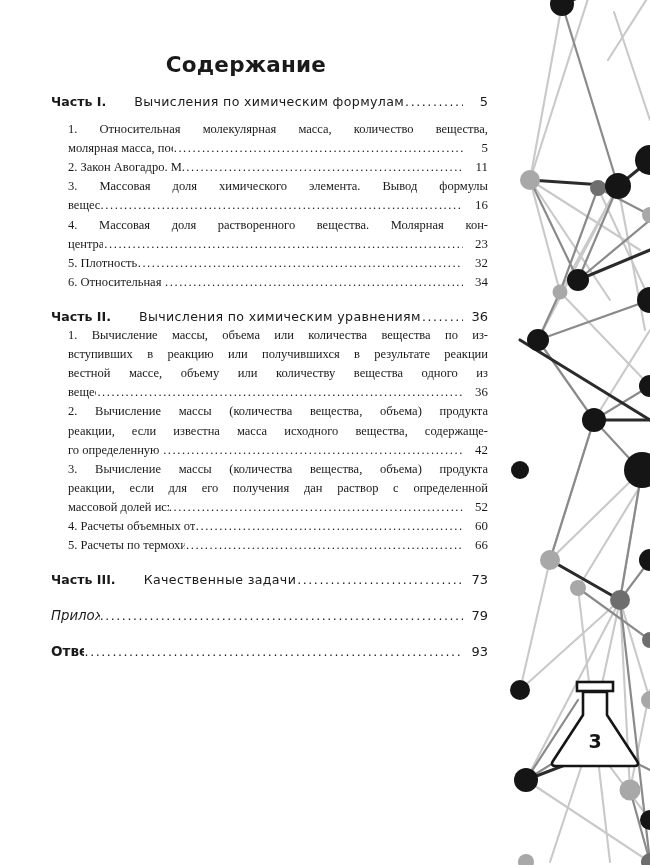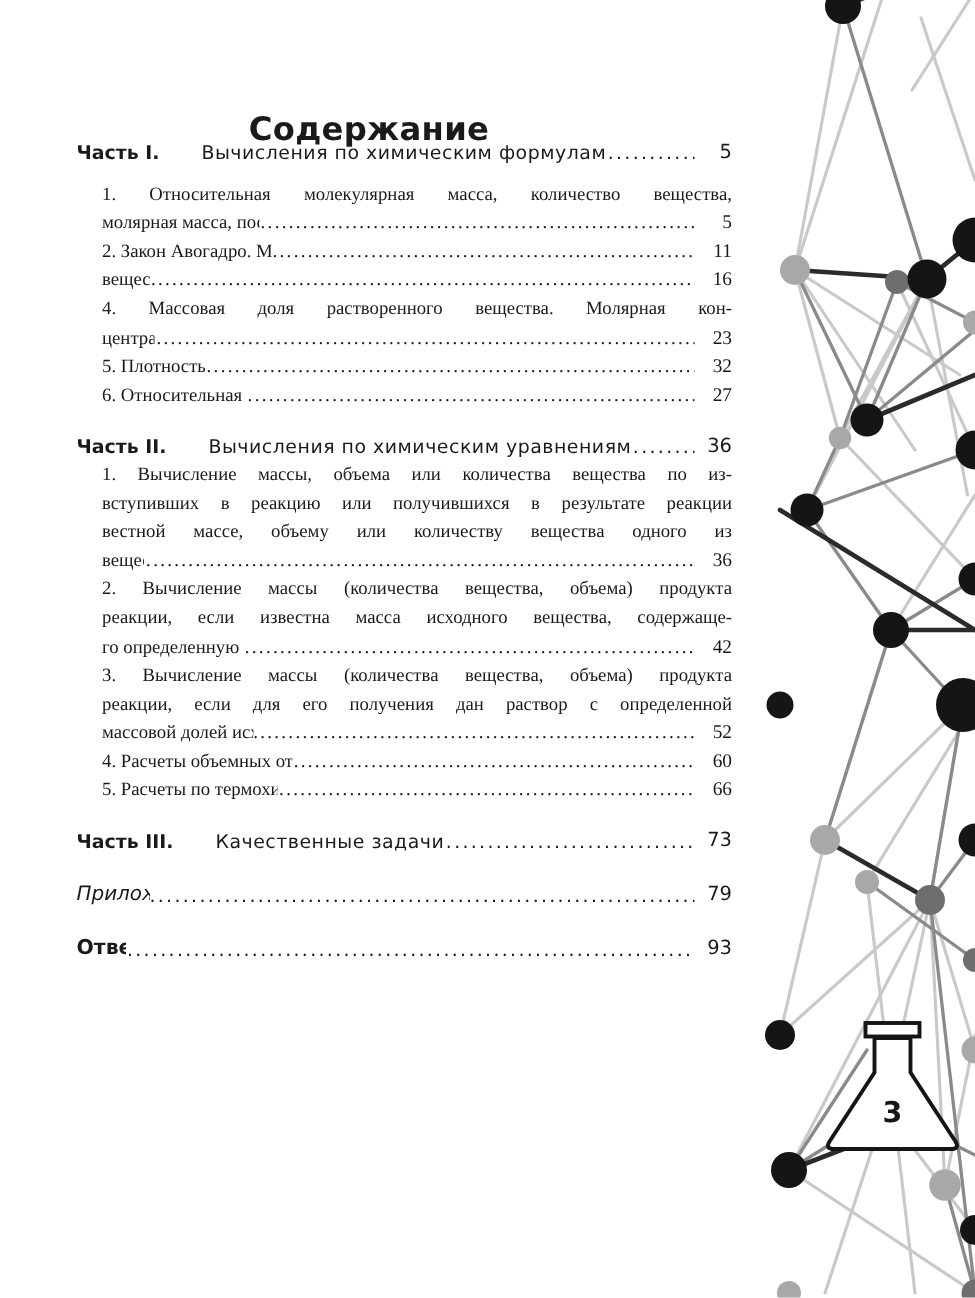--- a/index.html
+++ b/index.html
@@ -31,21 +31,21 @@
     position: absolute;
     left: 0;
     top: 0;
     width: 500px;
     height: 865px;
   }
 
   #page-title {
     position: absolute;
     left: 0;
-    top: 74px;
+    top: 52px;
     width: 492px;
     text-align: center;
     font-size: 21.5px;
     font-weight: bold;
     letter-spacing: .2px;
   }
 
   #toc-list {
     position: absolute;
     left: 51px;
@@ -280,20 +280,23 @@
       </div>
       <div class="toc-entry sub">
         <div class="line">
           <span class="nojust">2. Закон Авогадро. Молярный объем газов</span>
           <span class="leader"></span>
           <span class="pagenum">11</span>
         </div>
       </div>
       <div class="toc-entry sub">
         <div class="line">
+          <span class="just">3. Массовая доля химического элемента. Вывод формулы</span>
+        </div>
+        <div class="line">
           <span class="nojust">вещества</span>
           <span class="leader"></span>
           <span class="pagenum">16</span>
         </div>
       </div>
       <div class="toc-entry sub">
         <div class="line">
           <span class="just">4. Массовая доля растворенного вещества. Молярная кон-</span>
         </div>
         <div class="line">
@@ -306,21 +309,21 @@
         <div class="line">
           <span class="nojust">5. Плотность раствора</span>
           <span class="leader"></span>
           <span class="pagenum">32</span>
         </div>
       </div>
       <div class="toc-entry sub">
         <div class="line">
           <span class="nojust">6. Относительная плотность газов</span>
           <span class="leader"></span>
-          <span class="pagenum">27</span>
+          <span class="pagenum">34</span>
         </div>
       </div>
       <div class="gap-m"></div>
       <div class="toc-entry part">
         <div class="line">
           <span class="lead">Часть II.</span>
           <span class="rest"> Вычисления по химическим уравнениям</span>
           <span class="leader"></span>
           <span class="pagenum">36</span>
         </div>

